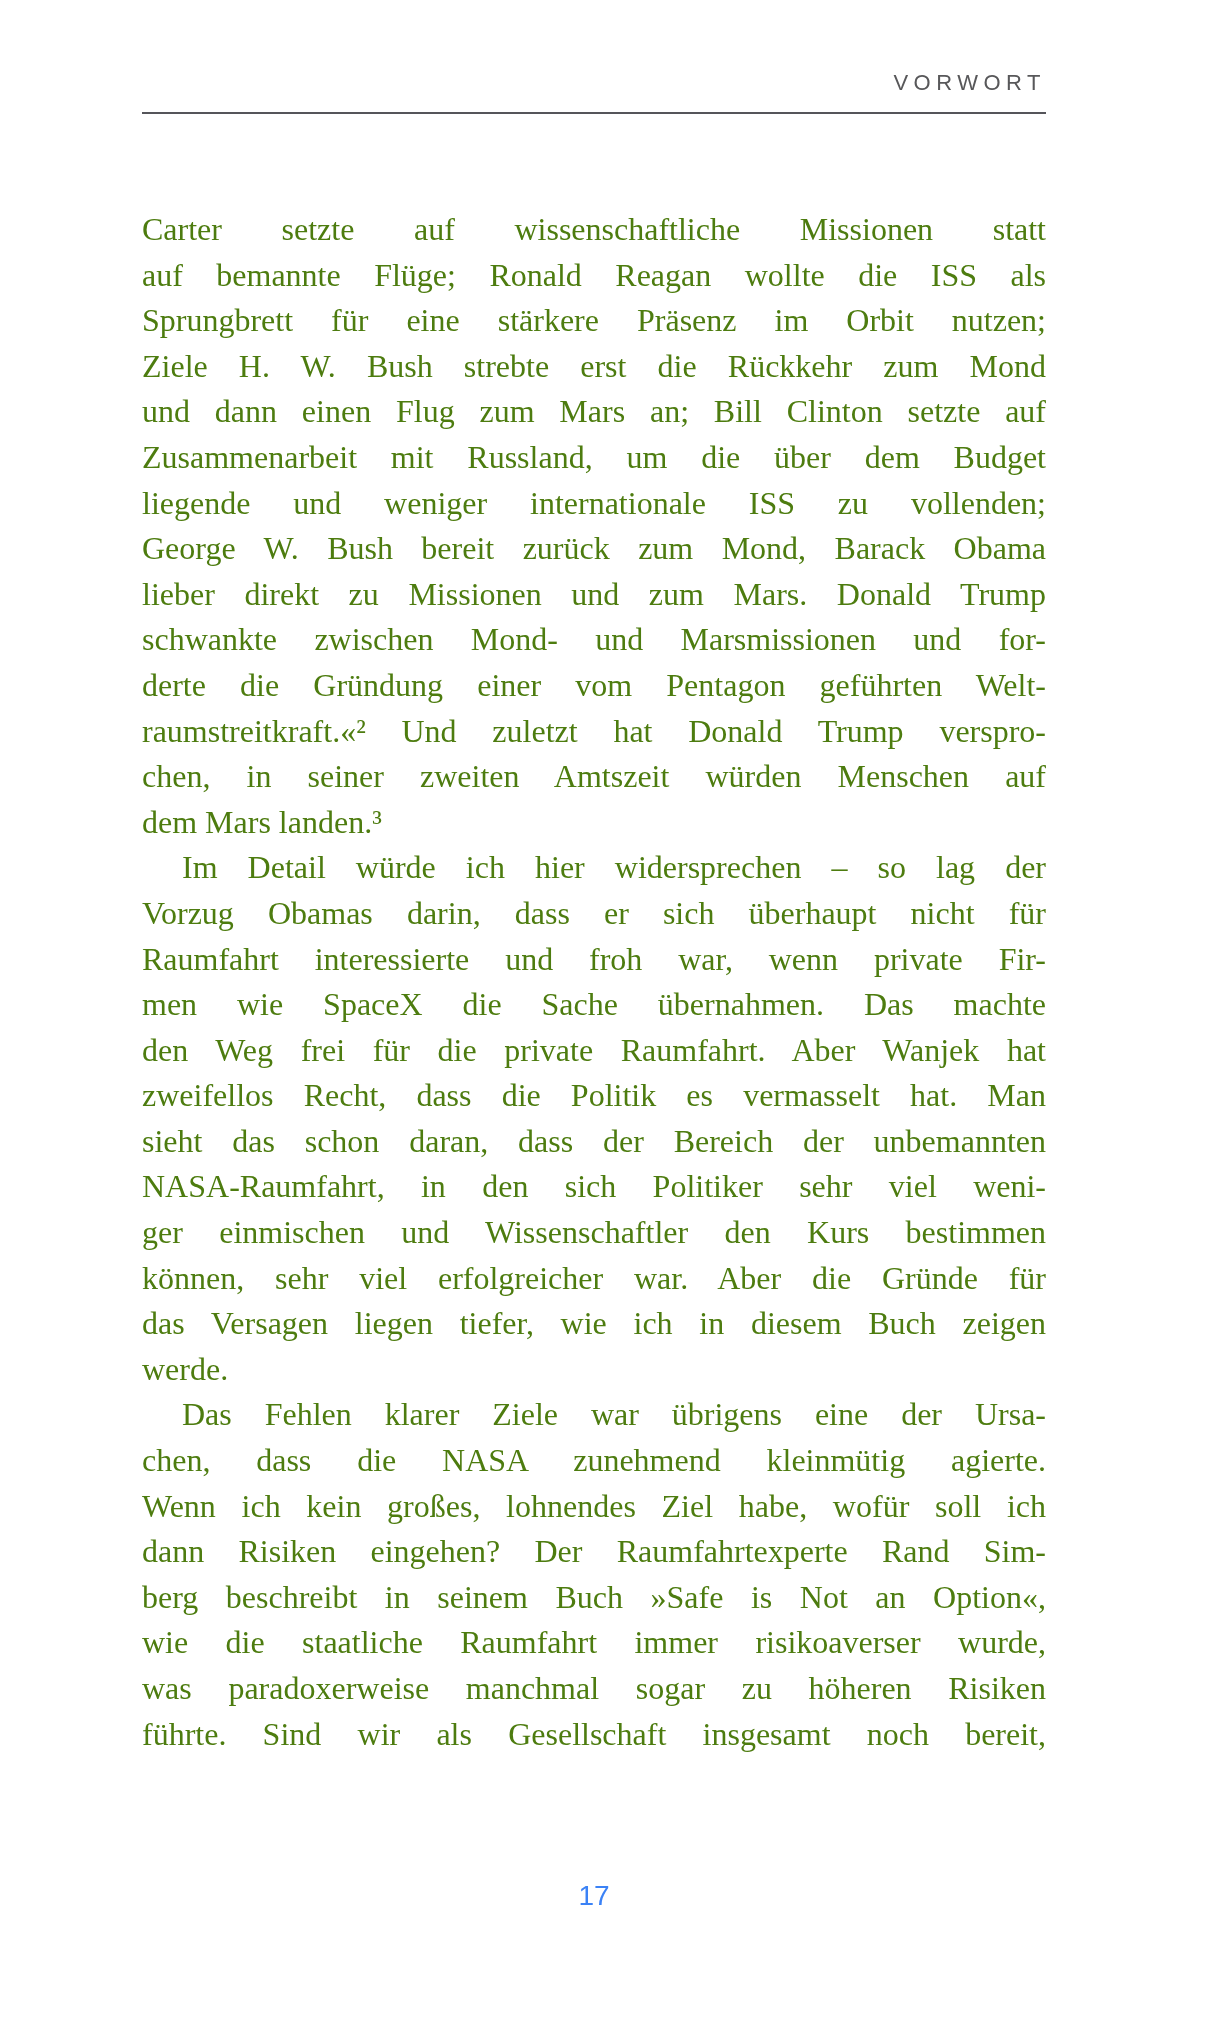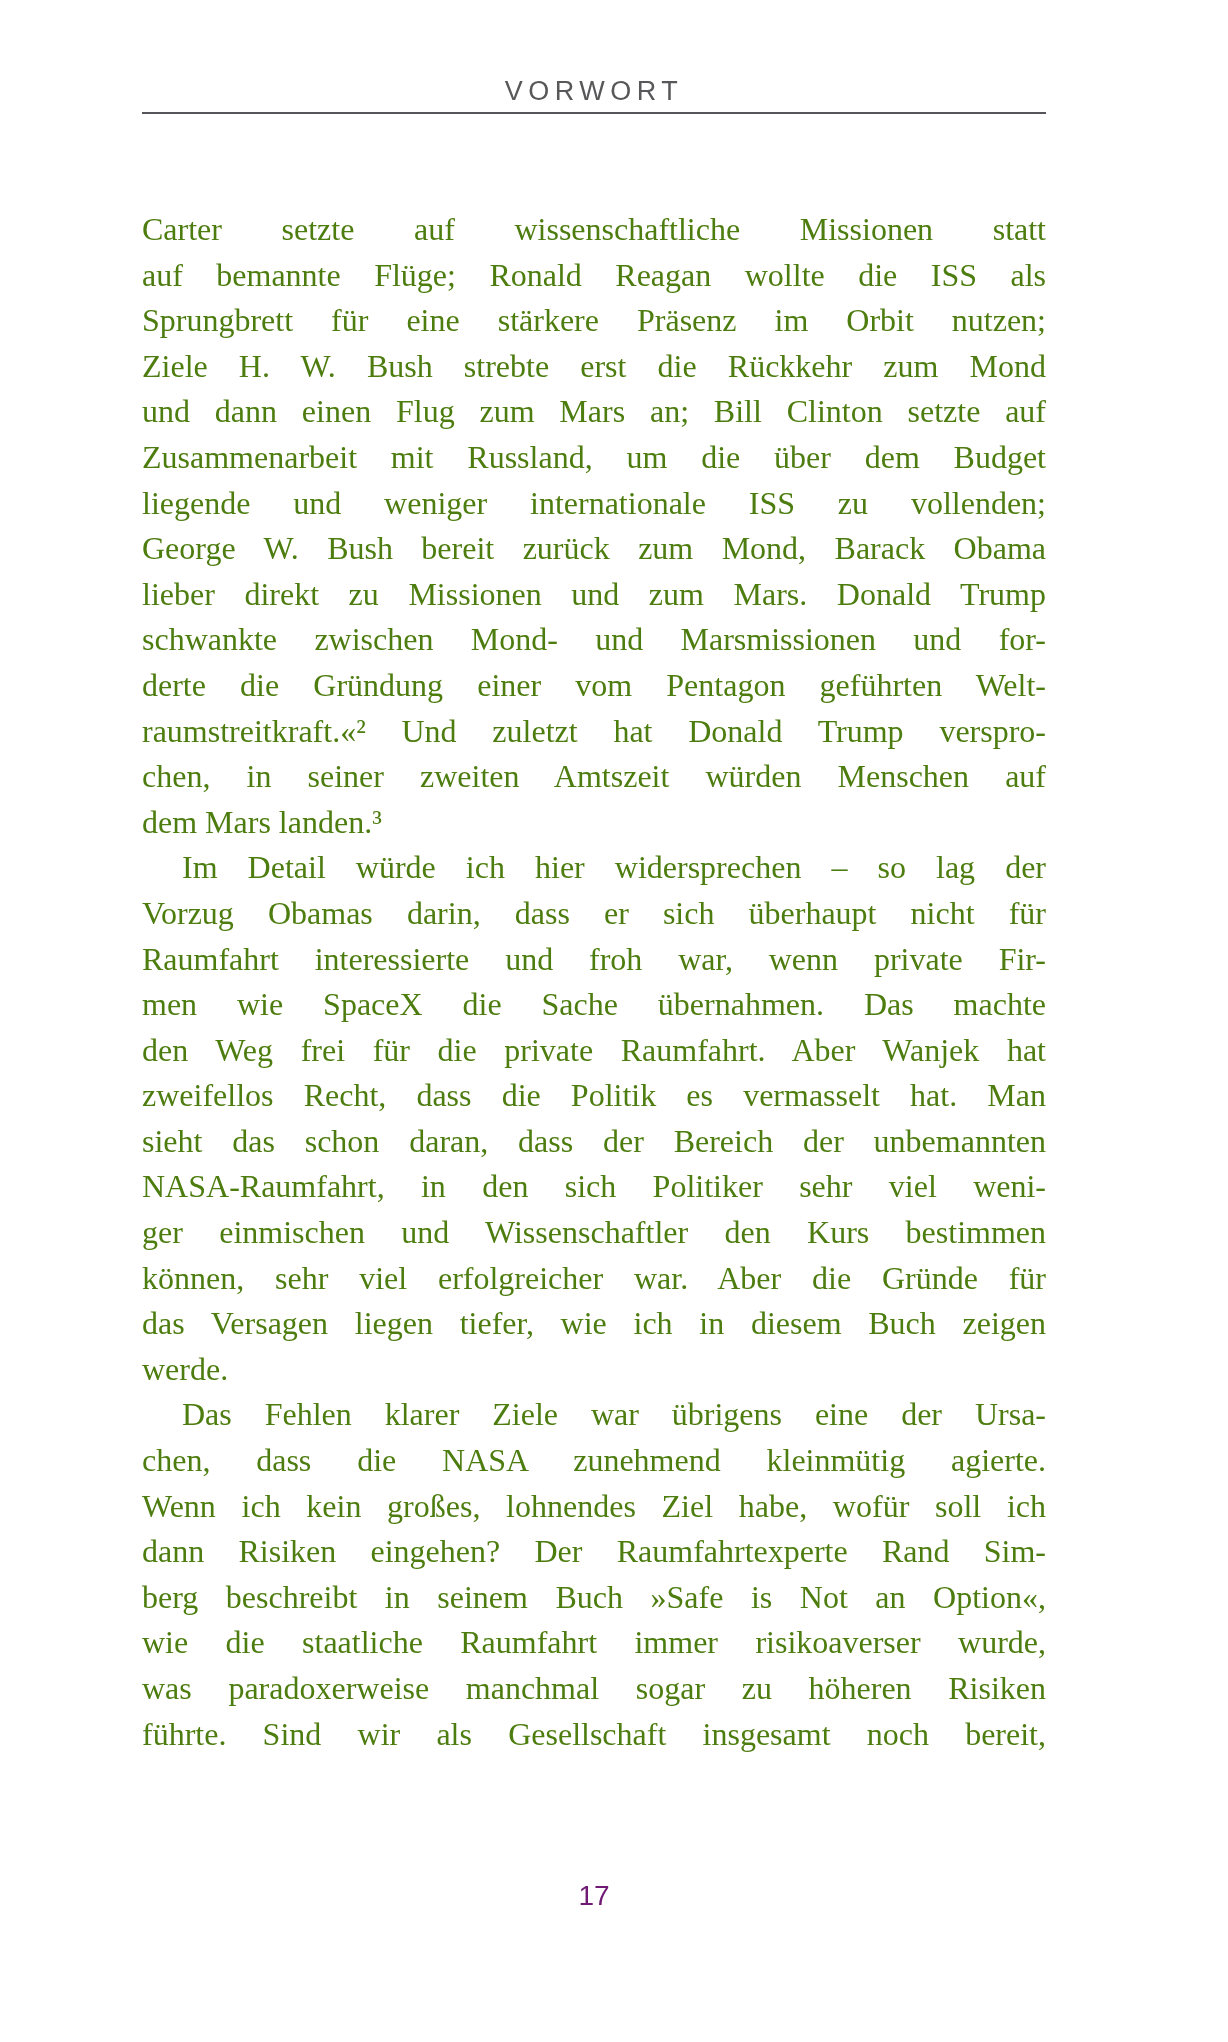--- a/index.html
+++ b/index.html
@@ -7,24 +7,24 @@
     width: 1228px; height: 2042px;
     background: #ffffff;
     position: relative;
     font-family: "Liberation Serif", serif;
     overflow: hidden;
   }
   .page { position: absolute; inset: 0; }
 
   .running-head {
     position: absolute;
-    left: 142px; width: 904px; top: 76px;
-    text-align: center;
+    left: 142px; width: 904px; top: 70px;
+    text-align: right;
     font-family: "Liberation Sans", sans-serif;
-    font-size: 27px;
+    font-size: 22px;
     font-weight: 400;
     letter-spacing: 5.5px;
     color: #58585a;
   }
   .rule {
     position: absolute;
     left: 142px; width: 904px; top: 112px;
     height: 2px;
     background: #55555a;
   }
@@ -43,21 +43,21 @@
   }
   .line.indent { padding-left: 40px; }
   .line.para-end { text-align-last: left; }
 
   .page-number {
     position: absolute;
     left: 142px; width: 904px; top: 1880px;
     text-align: center;
     font-family: "Liberation Sans", sans-serif;
     font-size: 28px;
-    color: #701a75;
+    color: #3b82f6;
   }
 </style>
 </head>
 <body>
 
 <div class="page">
   <div class="running-head">VORWORT</div>
   <div class="rule"></div>
   <main class="text-block" id="text-block">
       <div class="line">Carter setzte auf wissenschaftliche Missionen statt</div>

